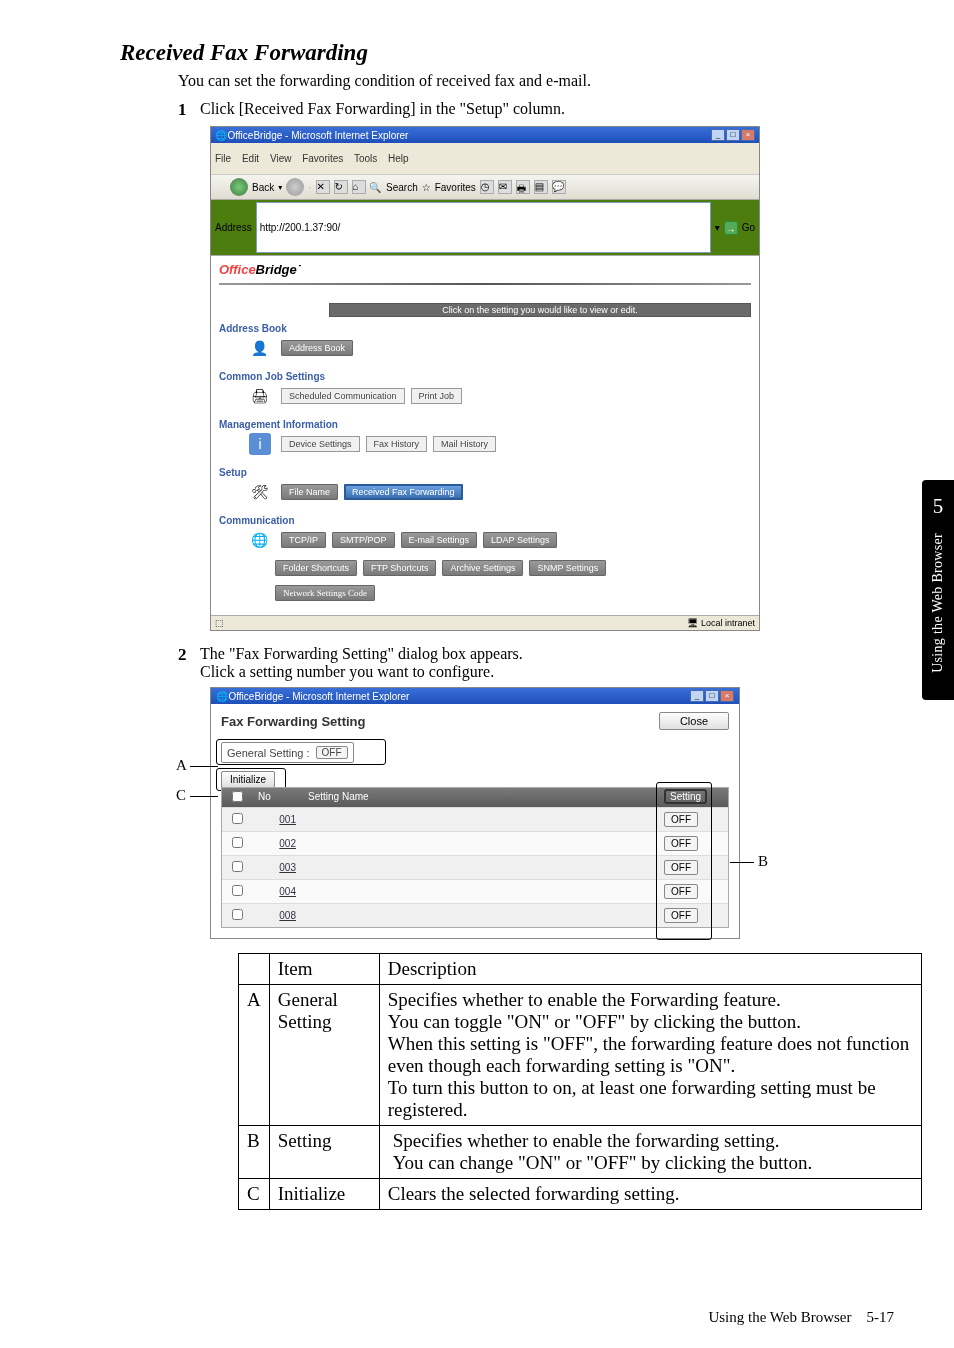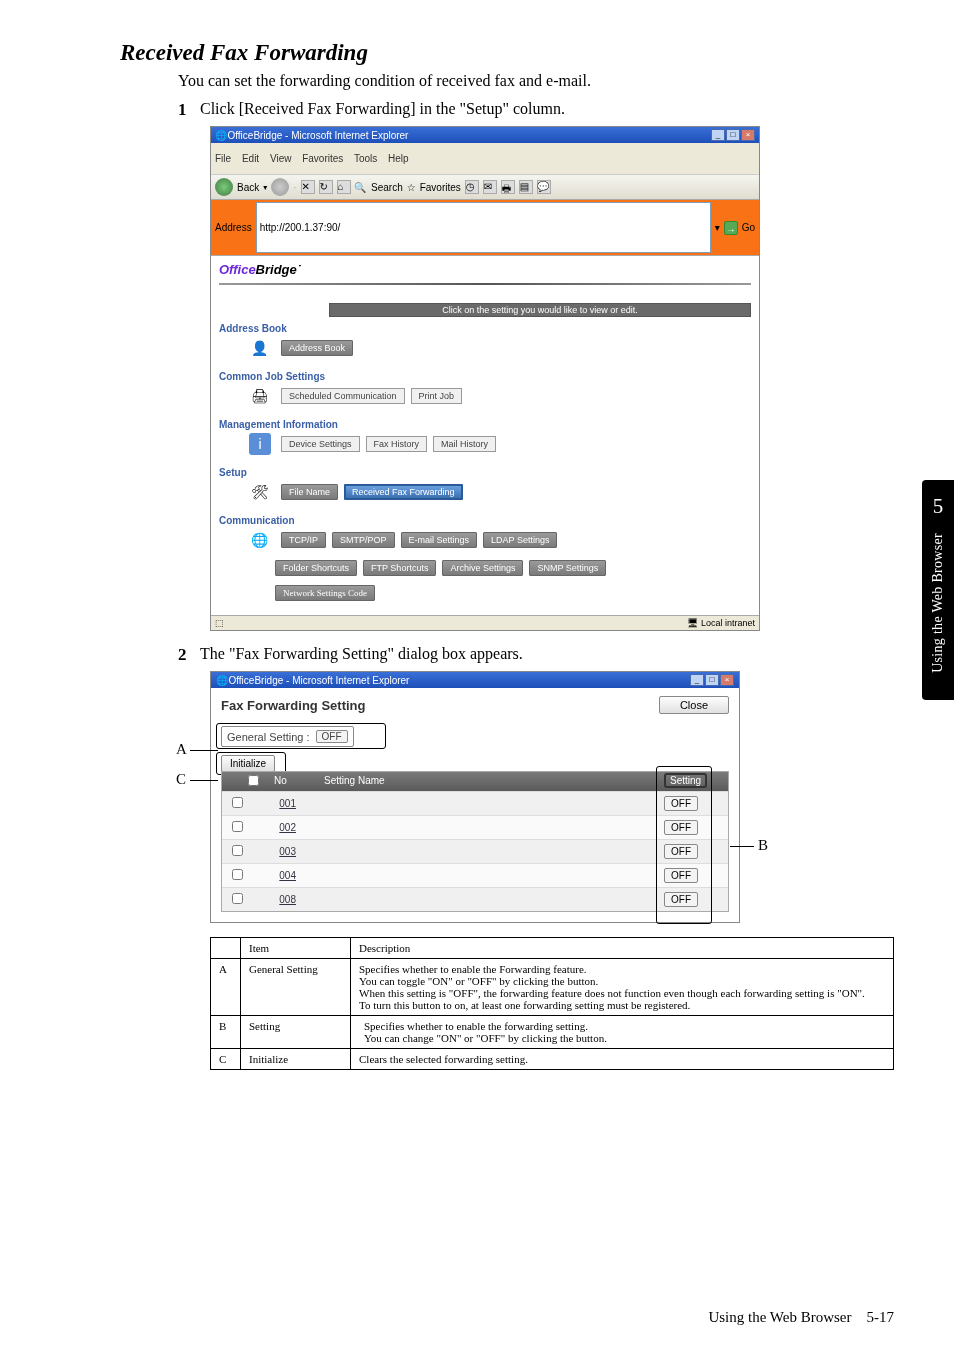--- a/index.html
+++ b/index.html
@@ -39,34 +39,34 @@
     font-size: 10px;
   }
   .titlebar .tb-title { flex: 1; }
   .tb-btns { display:flex; gap:1px; }
   .tb-btn { width:14px; height:12px; background:#c0d4f3; border:1px solid #476ab5; font-size:8px; text-align:center; line-height:10px; color:#000; }
   .tb-btn.close { background:#d67a6a; color:#fff; }
   .menubar { background:#ece9d8; padding:10px 4px; font-size:10px; color:#333; }
   .menubar span { margin-right: 8px; }
   .toolbar {
     background: linear-gradient(to bottom, #f5f5f0, #e0ddd0);
-    padding: 3px 4px;
+    padding: 3px 19px;
     display:flex; align-items:center; gap:4px;
     border-top:1px solid #ccc; border-bottom:1px solid #aaa;
   }
   .tb-icon { width:18px; height:18px; border-radius:50%; background:#6a9; display:inline-block; }
   .tb-icon.back { background: radial-gradient(circle, #7c7, #474); }
   .tb-icon.fwd { background: radial-gradient(circle, #ccc, #999); }
   .tb-sm { width:14px; height:14px; background:#ddd; border:1px solid #aaa; display:inline-block; }
-  .addrbar { display:flex; align-items:center; padding:2px 4px; background:#f97316; gap:4px; font-size:10px; border-bottom:1px solid #aaa;}
+  .addrbar { display:flex; align-items:center; padding:2px 4px; background:#4d7c0f; gap:4px; font-size:10px; border-bottom:1px solid #aaa;}
   .addrbar input { flex:1; border:1px solid #7f9db9; padding:19px 3px; font-size:10px; background:#fff;}
   .addrbar .go { background:#5a5; color:#fff; width:14px; height:14px; border-radius:2px; text-align:center; line-height:14px; border:1px solid #383;}
   .ob-content { background:#fff; padding:4px 8px 8px; }
   .ob-logo { font-style: italic; font-weight: bold; font-size: 13px; margin: 2px 0 6px; }
-  .ob-logo .o { color:#6d28d9; }
+  .ob-logo .o { color:#ef4444; }
   .ob-hr { height: 2px; background: linear-gradient(to right, #999, #555, #999); margin: 2px 0 4px; }
   .ob-banner { background:#6a6a6a; color:#fff; text-align:center; padding:1px; font-size:9px; margin-bottom:6px; border:1px solid #555; }
   .ob-section-label { color:#3a5fa8; font-weight:bold; font-size:10px; margin-top:6px; }
   .ob-row { display:flex; align-items:center; padding: 3px 0 6px 30px; gap:6px; flex-wrap:wrap;}
   .ob-icon { width:22px; height:22px; margin-right:4px; display:flex; align-items:center; justify-content:center; font-size:14px; }
   .ob-btn { background: linear-gradient(to bottom, #9a9a9a, #7a7a7a); color:#fff; border:1px solid #666; padding:2px 7px; font-size:9px; border-radius:1px; }
   .ob-btn.hl { background: linear-gradient(to bottom, #6aa0e0, #3a70b0); border:2px solid #2a5a9a; padding:1px 6px;}
   .ob-white-btn { background:#f0f0f0; color:#444; border:1px solid #999; padding:2px 7px; font-size:9px;}
   .statusbar { background:#ece9d8; border-top:1px solid #aaa; padding:2px 4px; font-size:9px; display:flex; justify-content:space-between; }
   
@@ -81,38 +81,38 @@
   .d-titlebar { background: linear-gradient(to bottom, #3a6fd8, #1e4fb8); color:#fff; padding:2px 5px; display:flex; align-items:center; font-size:10px; }
   .d-titlebar .tb-title { flex:1; }
   .d-body { background:#fff; padding:8px 10px 10px; }
   .d-header { display:flex; justify-content:space-between; align-items:center; padding-bottom:8px; }
   .d-header-title { font-weight:bold; font-size:13px; color:#333; }
   .d-close-btn { background:linear-gradient(to bottom,#fdfdfd,#e0e0e0); border:1px solid #888; padding:2px 20px; font-size:11px; border-radius:2px; }
   .d-gs { font-size:11px; color:#444; display:flex; align-items:center; gap:6px; margin:4px 0 8px; border:1px solid #888; padding:3px 5px; width:fit-content; border-radius:2px; }
   .d-off { border:1px solid #888; background:#f4f4f4; padding:0 5px; font-size:10px; border-radius:2px;}
   .d-init { display:inline-block; background:linear-gradient(to bottom,#fdfdfd,#e0e0e0); border:1px solid #888; padding:2px 8px; font-size:10px; margin-bottom:0; border-radius:2px;}
   .d-table { width:100%; border:1px solid #aaa; }
-  .d-thead { background: linear-gradient(to bottom, #7a7a7a, #5a5a5a); color:#fff; display:flex; font-size:10px;padding-left:16px; }
+  .d-thead { background: linear-gradient(to bottom, #7a7a7a, #5a5a5a); color:#fff; display:flex; font-size:10px; }
   .d-th { padding:3px 6px; }
   .d-th.chk { width:30px; text-align:center; }
   .d-th.no { width:50px; }
   .d-th.name { flex:1; }
   .d-th.set { width:70px; }
   .d-tr { display:flex; border-top:1px solid #ddd; align-items:center; background: #fafafa; }
   .d-tr:nth-child(even){ background:#f0f0f0;}
   .d-td { padding:5px 6px; font-size:10px; }
   .d-td.chk { width:30px; text-align:center; }
   .d-td.no { width:50px; text-decoration:underline; color:#334;text-align:right; }
   .d-td.name { flex:1; }
   .d-td.set { width:70px; }
   .d-set-btn { border:1px solid #888; background:#f4f4f4; padding:1px 6px; font-size:10px; border-radius:2px; }
   .callout-box { border:1px solid #000; position:absolute; border-radius:3px; pointer-events:none;}
   
   .desc-table-wrap { margin-left:90px; }
-  table.desc { border-collapse: collapse; width: 100%; font-size: 11px; }
+  table.desc { border-collapse: collapse; width: 100%; font-size: 19px; margin-left: 28px; }
   table.desc td, table.desc th { border:1px solid #000; padding:4px 8px; vertical-align:top; text-align:left; font-weight:normal;}
   
   .side-tab {
     position:absolute; right:0; top:480px; width:32px; height:220px;
     background:#000; color:#fff; display:flex; flex-direction:column; align-items:center; justify-content:flex-start;
     padding-top:14px; border-top-left-radius:4px; border-bottom-left-radius:4px;
   }
   .side-tab .num { font-size:21px; font-family: Georgia, serif; margin-bottom:14px; }
   .side-tab .txt { writing-mode: vertical-rl; transform: rotate(180deg); font-size:14px; letter-spacing:0.3px; }
   .footer { position:absolute; bottom:22px; right:60px; font-size:15px; }
@@ -231,20 +231,21 @@
     <div class="statusbar">
       <span>⬚</span>
       <span><span>🖥</span> <span>Local intranet</span></span>
     </div>
   </div>
 
   <div class="step-row">
     <div class="step-num">2</div>
     <div class="step-text">
       <div>The "Fax Forwarding Setting" dialog box appears.</div>
+      <div>Click a setting number you want to configure.</div>
     </div>
   </div>
 
   <div class="fig2-wrap">
     <div class="call-col">
       <span class="call-label" style="top:70px; left:0;">A</span>
       <div class="call-line" style="top:79px; left:14px; width:28px;"></div>
       <span class="call-label" style="top:100px; left:0;">C</span>
       <div class="call-line" style="top:109px; left:14px; width:28px;"></div>
     </div>

